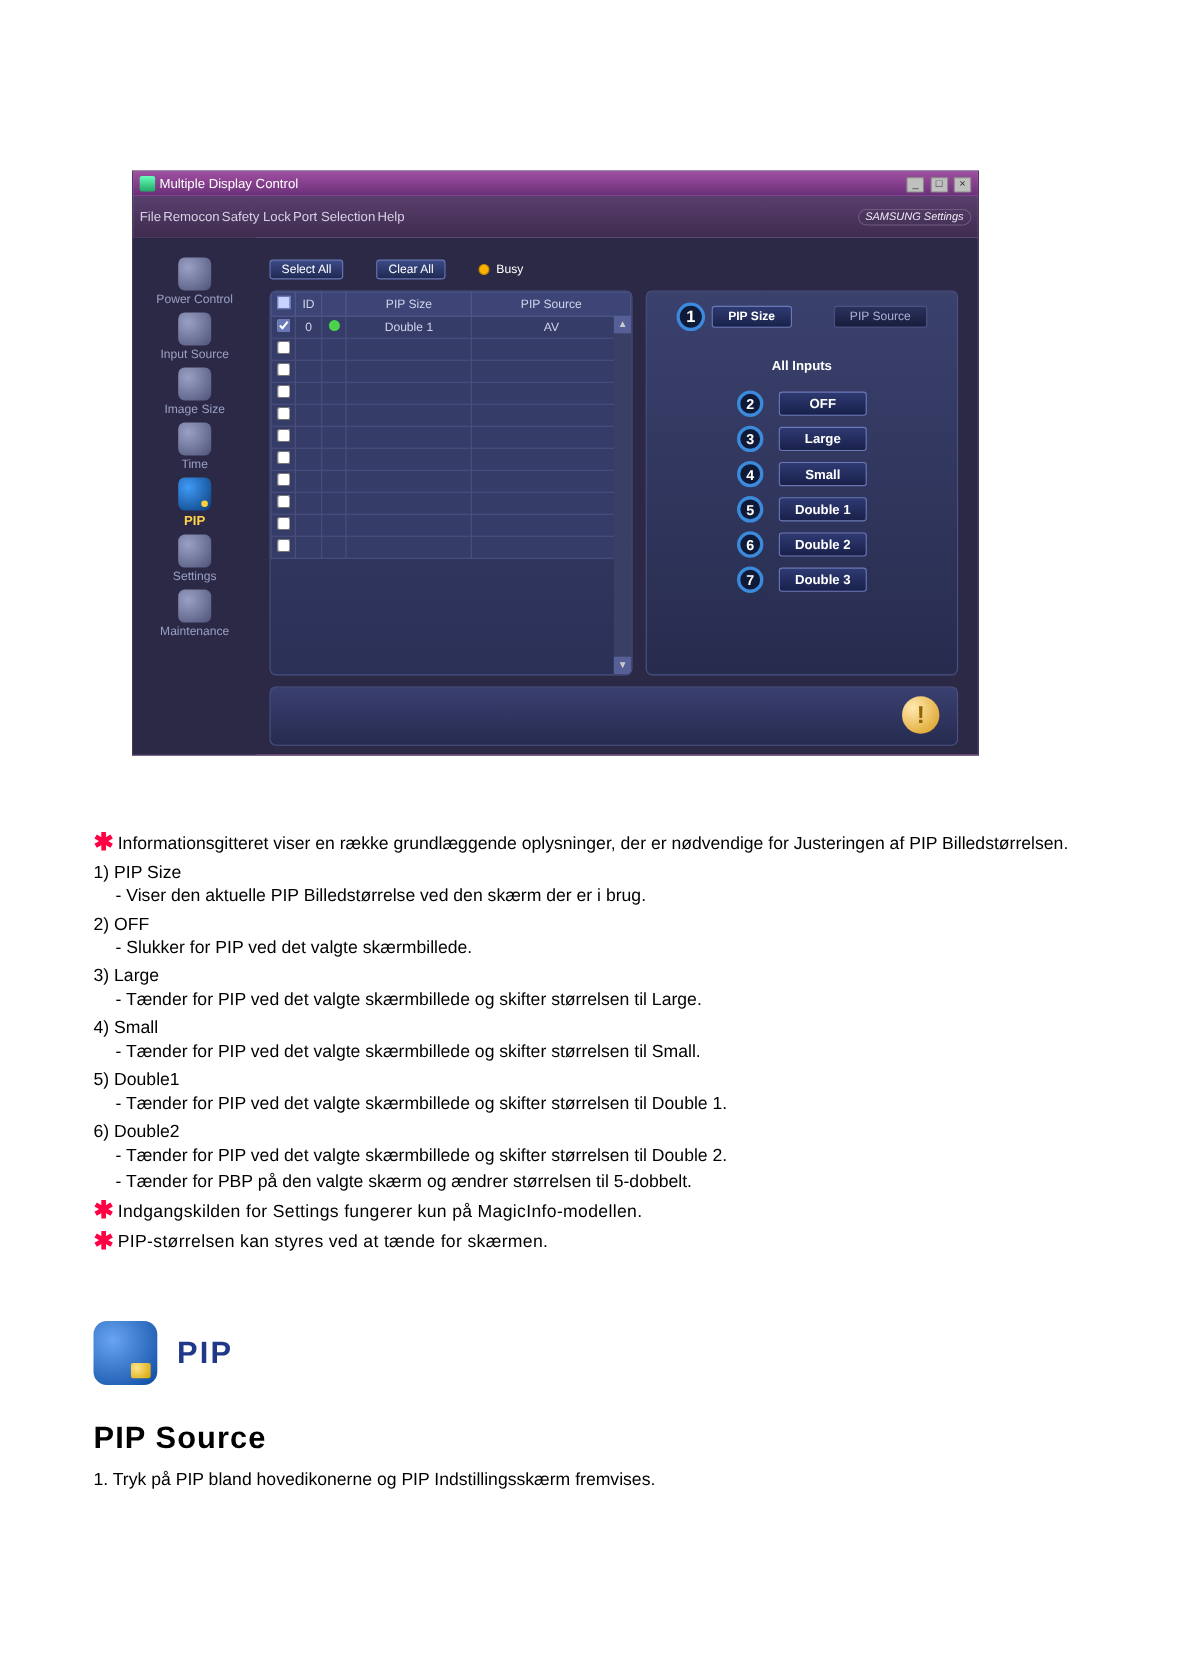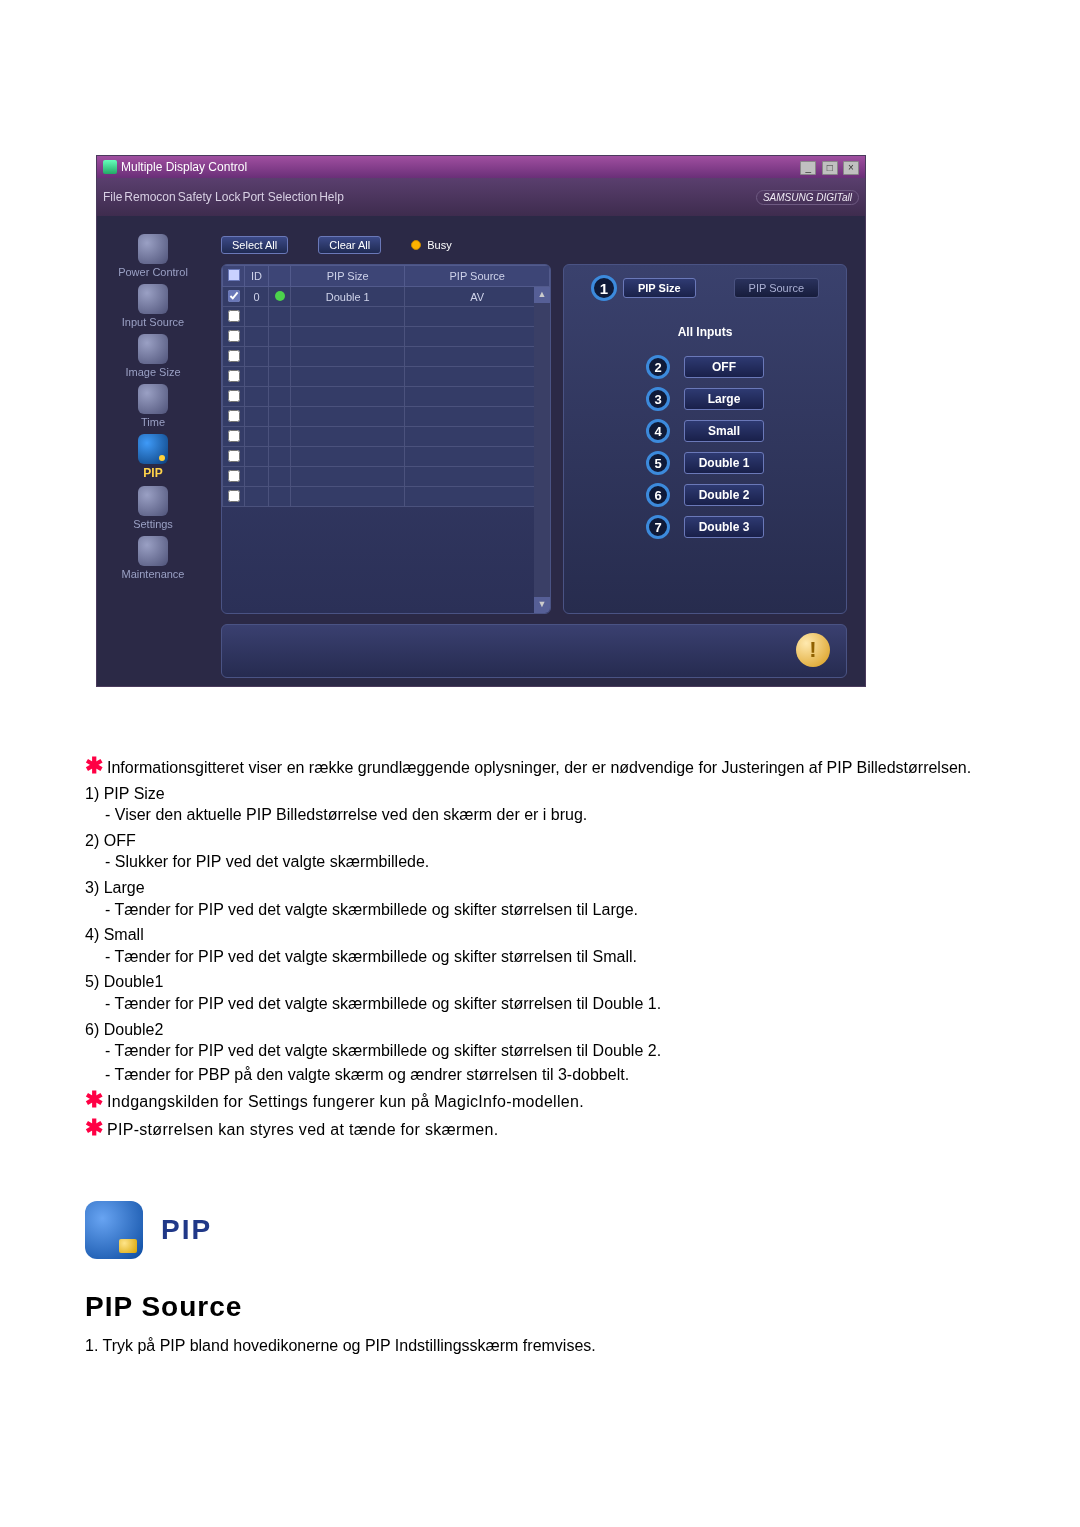--- a/index.html
+++ b/index.html
@@ -11,21 +11,21 @@
     min-height: 1527px;
     position: relative;
   }
   
   .top-gap { height: 155px; }
 
   
   .app-frame {
     position: relative;
     width: 770px;
-    margin-left: 96px;
+    margin-left: 120px;
     border: 1px solid #4a3a5c;
     background: #f0abfc;
     font-size: 12px;
     color: #cfcfe0;
   }
   .titlebar {
     height: 22px;
     background: linear-gradient(#a04fa0, #6a2f78);
     display: flex;
     align-items: center;
@@ -329,21 +329,21 @@
       <span>×</span>
     </div>
   </div>
 
   <div class="menubar">
     <span>File</span>
     <span>Remocon</span>
     <span>Safety Lock</span>
     <span>Port Selection</span>
     <span>Help</span>
-    <span class="brand">SAMSUNG DIGITall</span>
+    <span class="brand">SAMSUNG Settings</span>
   </div>
 
   <div class="app-body">
 
     <div class="left-nav">
       <div class="nav-item">
         <div class="nav-icon"></div>
         <div class="nav-label">Power Control</div>
       </div>
       <div class="nav-item">
@@ -570,21 +570,21 @@
 
     <div class="hdr"><span class="item-num">4)</span> <span>Small</span></div>
     <div class="sub">- Tænder for PIP ved det valgte skærmbillede og skifter størrelsen til Small.</div>
 
     <div class="hdr"><span class="item-num">5)</span> <span>Double1</span></div>
     <div class="sub">- Tænder for PIP ved det valgte skærmbillede og skifter størrelsen til Double 1.</div>
 
     <div class="hdr"><span class="item-num">6)</span> <span>Double2</span></div>
     <div class="sub">- Tænder for PIP ved det valgte skærmbillede og skifter størrelsen til Double 2.</div>
 
-    <div class="sub">- Tænder for PBP på den valgte skærm og ændrer størrelsen til 3-dobbelt.</div>
+    <div class="sub">- Tænder for PBP på den valgte skærm og ændrer størrelsen til 5-dobbelt.</div>
   </div>
 
   <div class="tight-star-line">
     <div class="star">✱</div>
     <div class="txt">Indgangskilden for Settings fungerer kun på MagicInfo-modellen.</div>
   </div>
   <div class="tight-star-line">
     <div class="star">✱</div>
     <div class="txt">PIP-størrelsen kan styres ved at tænde for skærmen.</div>
   </div>

